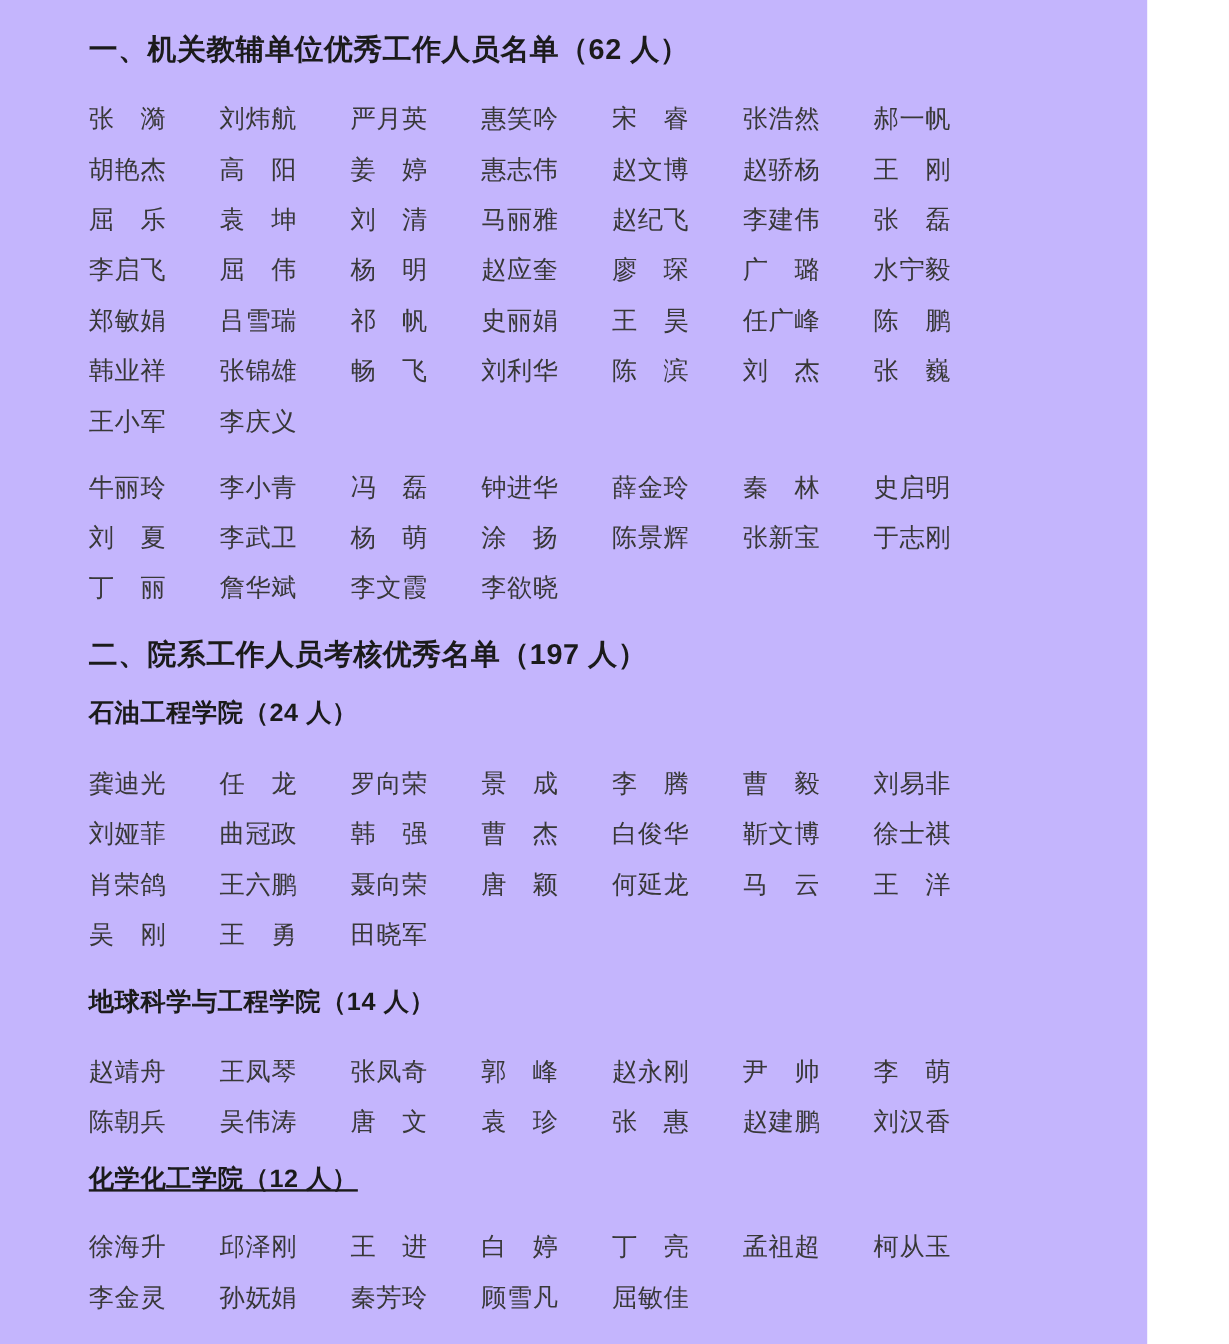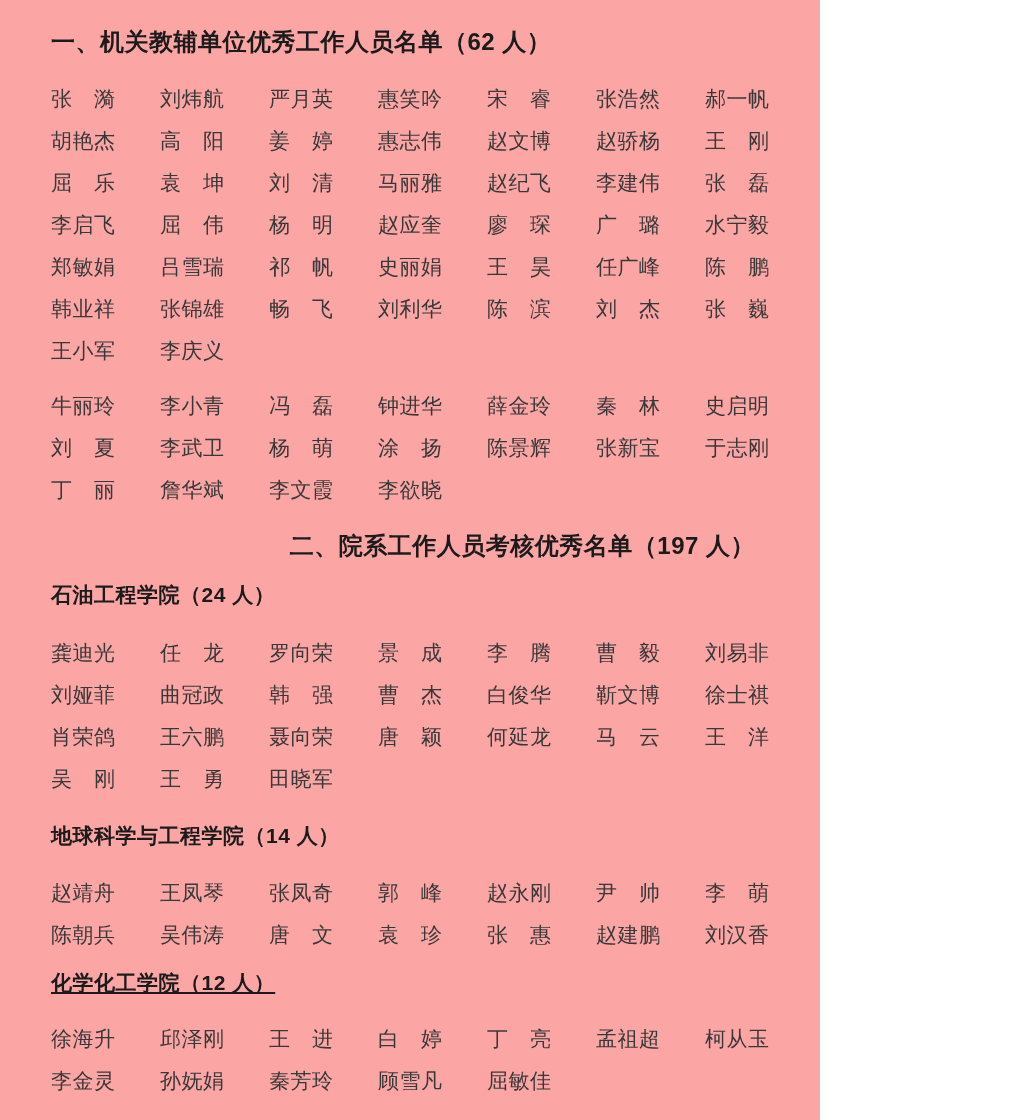--- a/index.html
+++ b/index.html
@@ -5,34 +5,34 @@
   * { margin: 0; padding: 0; box-sizing: border-box; }
   html, body { background: #ffffff; }
   body {
     width: 1024px;
     height: 1120px;
     overflow: hidden;
     font-family: "Liberation Serif", serif;
     color: #333333;
   }
   .page {
-    width: 820px;
+    width: 956px;
     height: 1120px;
-    background: #fca5a5;
-    padding: 27px 65px 0 51px;
+    background: #c4b5fd;
+    padding: 27px 65px 0 74px;
   }
   .sec-title {
     font-family: "Liberation Sans", sans-serif;
     font-weight: 700;
     font-size: 24px;
     line-height: 30px;
     color: #1b1b1b;
     letter-spacing: 0.5px;
   }
-  .sec-title.second { margin-top: 30px; text-align: right; }
+  .sec-title.second { margin-top: 30px; }
   .sub-title {
     font-family: "Liberation Sans", sans-serif;
     font-weight: 700;
     font-size: 21px;
     line-height: 26px;
     color: #1b1b1b;
     letter-spacing: 0.5px;
   }
   .name-grid {
     display: grid;

